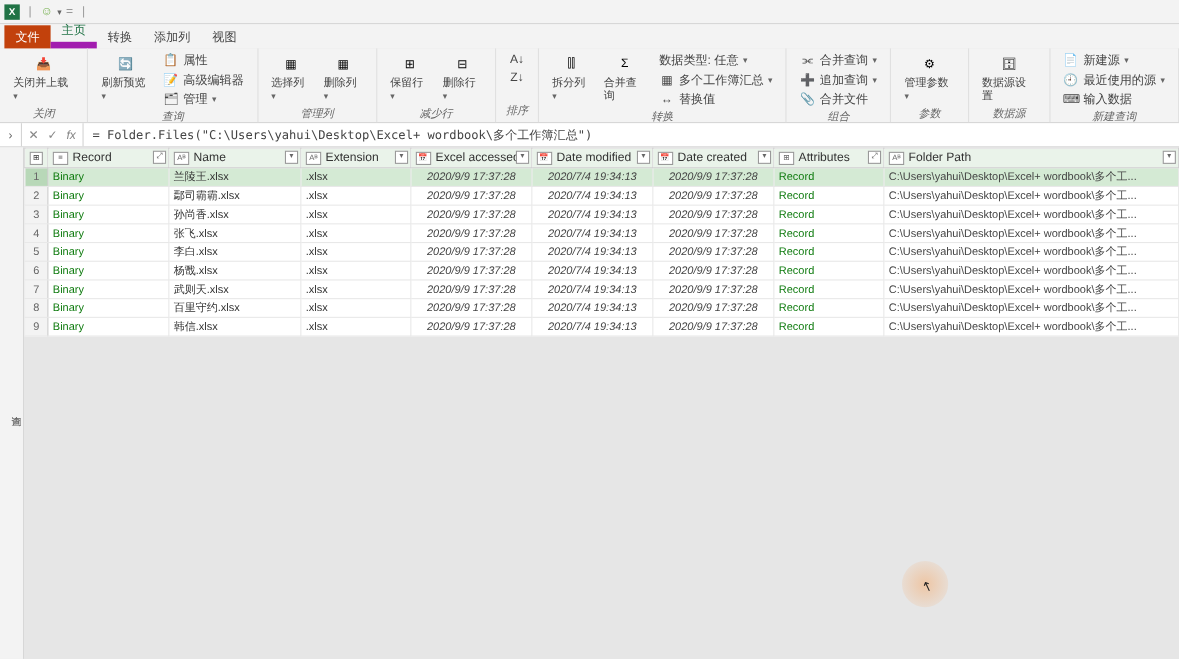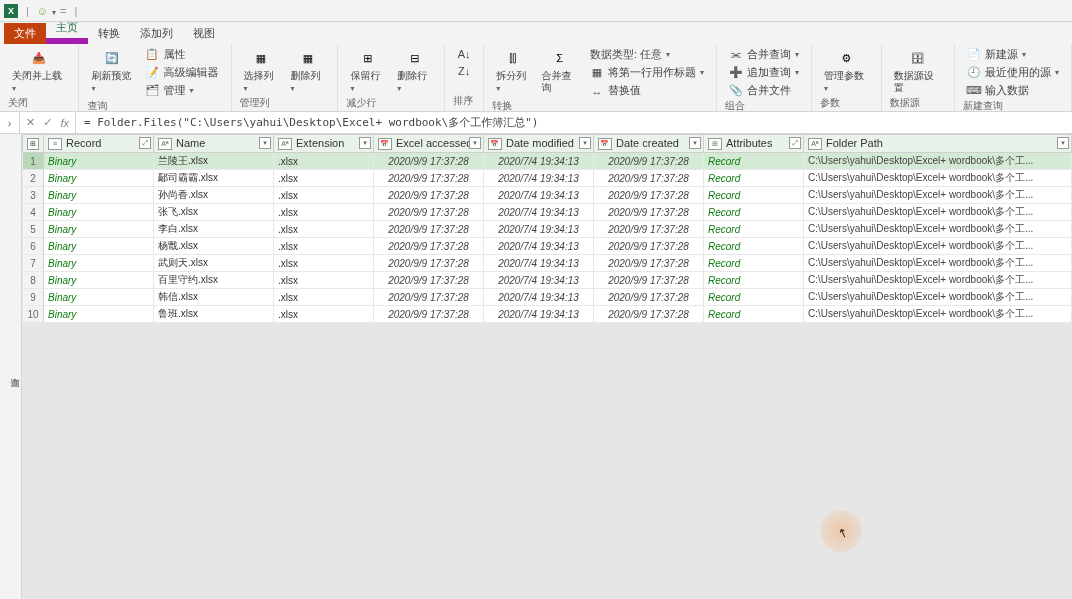--- a/index.html
+++ b/index.html
@@ -15,21 +15,21 @@
 
 .tab-bar { background: #f3f3f3; height: 22px; display: flex; align-items: flex-end; padding-left: 4px; }
 .tab-bar .tab { padding: 3px 10px; color: #444; cursor: pointer; font-size: 11px; }
 .tab-bar .tab.file { background: #c2410c; color: #fff; }
 .tab-bar .tab.active { border-bottom: 6px solid #a21caf; color: #217346; }
 
 
 .ribbon { background: #f3f3f3; height: 68px; display: flex; border-bottom: 1px solid #d4d4d4; }
 .ribbon-group { border-right: 1px solid #e0e0e0; padding: 2px 8px; display: flex; flex-direction: column; justify-content: space-between; }
 .ribbon-group-content { display: flex; align-items: flex-start; gap: 4px; flex: 1; }
-.ribbon-group-label { color: #666; font-size: 10px; padding-bottom: 1px; }
+.ribbon-group-label { text-align: center; color: #666; font-size: 10px; padding-bottom: 1px; font-style: italic; }
 .ribbon-btn-large { display: flex; flex-direction: column; align-items: center; padding: 2px 4px; cursor: pointer; }
 .ribbon-btn-large .icon { width: 20px; height: 20px; margin-bottom: 2px; display:flex; align-items:center; justify-content:center;}
 .ribbon-btn-large .label { font-size: 10px; color: #444; line-height: 1.2; text-align: left; }
 .ribbon-col { display: flex; flex-direction: column; gap: 1px; }
 .ribbon-btn-small { display: flex; align-items: center; padding: 1px 4px; cursor: pointer; font-size: 10px; color: #444; gap: 4px; white-space: nowrap; }
 .ribbon-btn-small .icon { width: 14px; height: 14px; display:flex; align-items:center; justify-content:center;}
 .dropdown-arrow::after { content: " ▾"; font-size: 8px; color: #666; }
 
 
 .formula-bar { background: #fff; height: 22px; display: flex; align-items: center; border-bottom: 1px solid #d4d4d4; }
@@ -44,21 +44,21 @@
 .side-rail { width: 22px; background: #f3f3f3; border-right: 1px solid #d4d4d4; display: flex; flex-direction: column; align-items: center; padding-top: 8px; color: #666; font-size: 9px; writing-mode: vertical-rl; }
 .data-area { flex: 1; background: #e6e6e6; overflow: auto; }
 
 
 .data-table { width: 100%; border-collapse: collapse; background: #fff; }
 .data-table th { background: #eaf3ea; border: 1px solid #cfcfcf; padding: 2px 4px; text-align: left; font-weight: normal; color: #333; position: relative; height: 18px; font-size: 10px; }
 .data-table th .type-icon { display: inline-block; width: 14px; height: 12px; border: 1px solid #999; font-size: 7px; text-align: center; line-height: 10px; color: #666; margin-right: 4px; vertical-align: middle; background:#fff;}
 .data-table th .filter-btn { position: absolute; right: 2px; top: 2px; width: 12px; height: 12px; border: 1px solid #999; font-size: 7px; text-align: center; line-height: 10px; color: #666; cursor: pointer; background:#fff;}
 .data-table td { border: 1px solid #e8e8e8; padding: 1px 4px; color: #333; height: 14px; font-size: 10px; }
 .data-table td.row-num { background: #f3f3f3; text-align: center; color: #666; width: 20px; border-right: 1px solid #cfcfcf;}
-.data-table td.link { color: #0f7b0f; font-style: italic; cursor: pointer; }
+.data-table td.link { color: #0f7b0f; cursor: pointer; }
 .data-table td.date { color: #444; text-align: center; font-style: italic; }
 .data-table td.path { color: #444; }
 .data-table tr.selected td { background: #d4ead4; }
 .data-table tr.selected td.row-num { background: #b8d8b8; }
 .corner-cell { width: 20px; background: #eaf3ea; border: 1px solid #cfcfcf;}
 .corner-cell .icon { width:12px; height:12px; border:1px solid #999; display:inline-block; font-size:7px; text-align:center; line-height:10px; background:#fff;}
 
 
 .cursor-circle { position: absolute; left: 820px; top: 510px; width: 42px; height: 42px; border-radius: 50%; background: radial-gradient(circle, rgba(245,166,100,0.5) 0%, rgba(245,166,100,0.15) 70%, transparent 100%); pointer-events: none; display:flex; align-items:center; justify-content:center;}
 .cursor-circle::after { content: "↖"; color:#222; font-size:12px; transform: translate(2px,2px) rotate(20deg); }
@@ -170,21 +170,21 @@
       <div class="ribbon-btn-large">
         <span class="icon">Σ</span>
         <span class="label">合并查询</span>
       </div>
       <div class="ribbon-col">
         <div class="ribbon-btn-small dropdown-arrow">
             <span>数据类型: 任意</span>
           </div>
         <div class="ribbon-btn-small dropdown-arrow">
             <span class="icon">▦</span>
-            <span>将第一行用作标题</span>
+            <span>多个工作簿汇总</span>
           </div>
         <div class="ribbon-btn-small">
             <span class="icon">↔</span>
             <span>替换值</span>
           </div>
       </div>
     </div>
     <div class="ribbon-group-label">转换</div>
   </div>
 
@@ -369,29 +369,18 @@
             <td class="row-num">9</td>
             <td class="link">Binary</td>
             <td>韩信.xlsx</td>
             <td>.xlsx</td>
             <td class="date">2020/9/9 17:37:28</td>
             <td class="date">2020/7/4 19:34:13</td>
             <td class="date">2020/9/9 17:37:28</td>
             <td class="link">Record</td>
             <td class="path">C:\Users\yahui\Desktop\Excel+ wordbook\多个工...</td>
           </tr>
-          <tr>
-            <td class="row-num">10</td>
-            <td class="link">Binary</td>
-            <td>鲁班.xlsx</td>
-            <td>.xlsx</td>
-            <td class="date">2020/9/9 17:37:28</td>
-            <td class="date">2020/7/4 19:34:13</td>
-            <td class="date">2020/9/9 17:37:28</td>
-            <td class="link">Record</td>
-            <td class="path">C:\Users\yahui\Desktop\Excel+ wordbook\多个工...</td>
-          </tr>
         </tbody>
     </table>
   </div>
 </div>
 
 <div class="cursor-circle"></div>
 
 </body></html>

